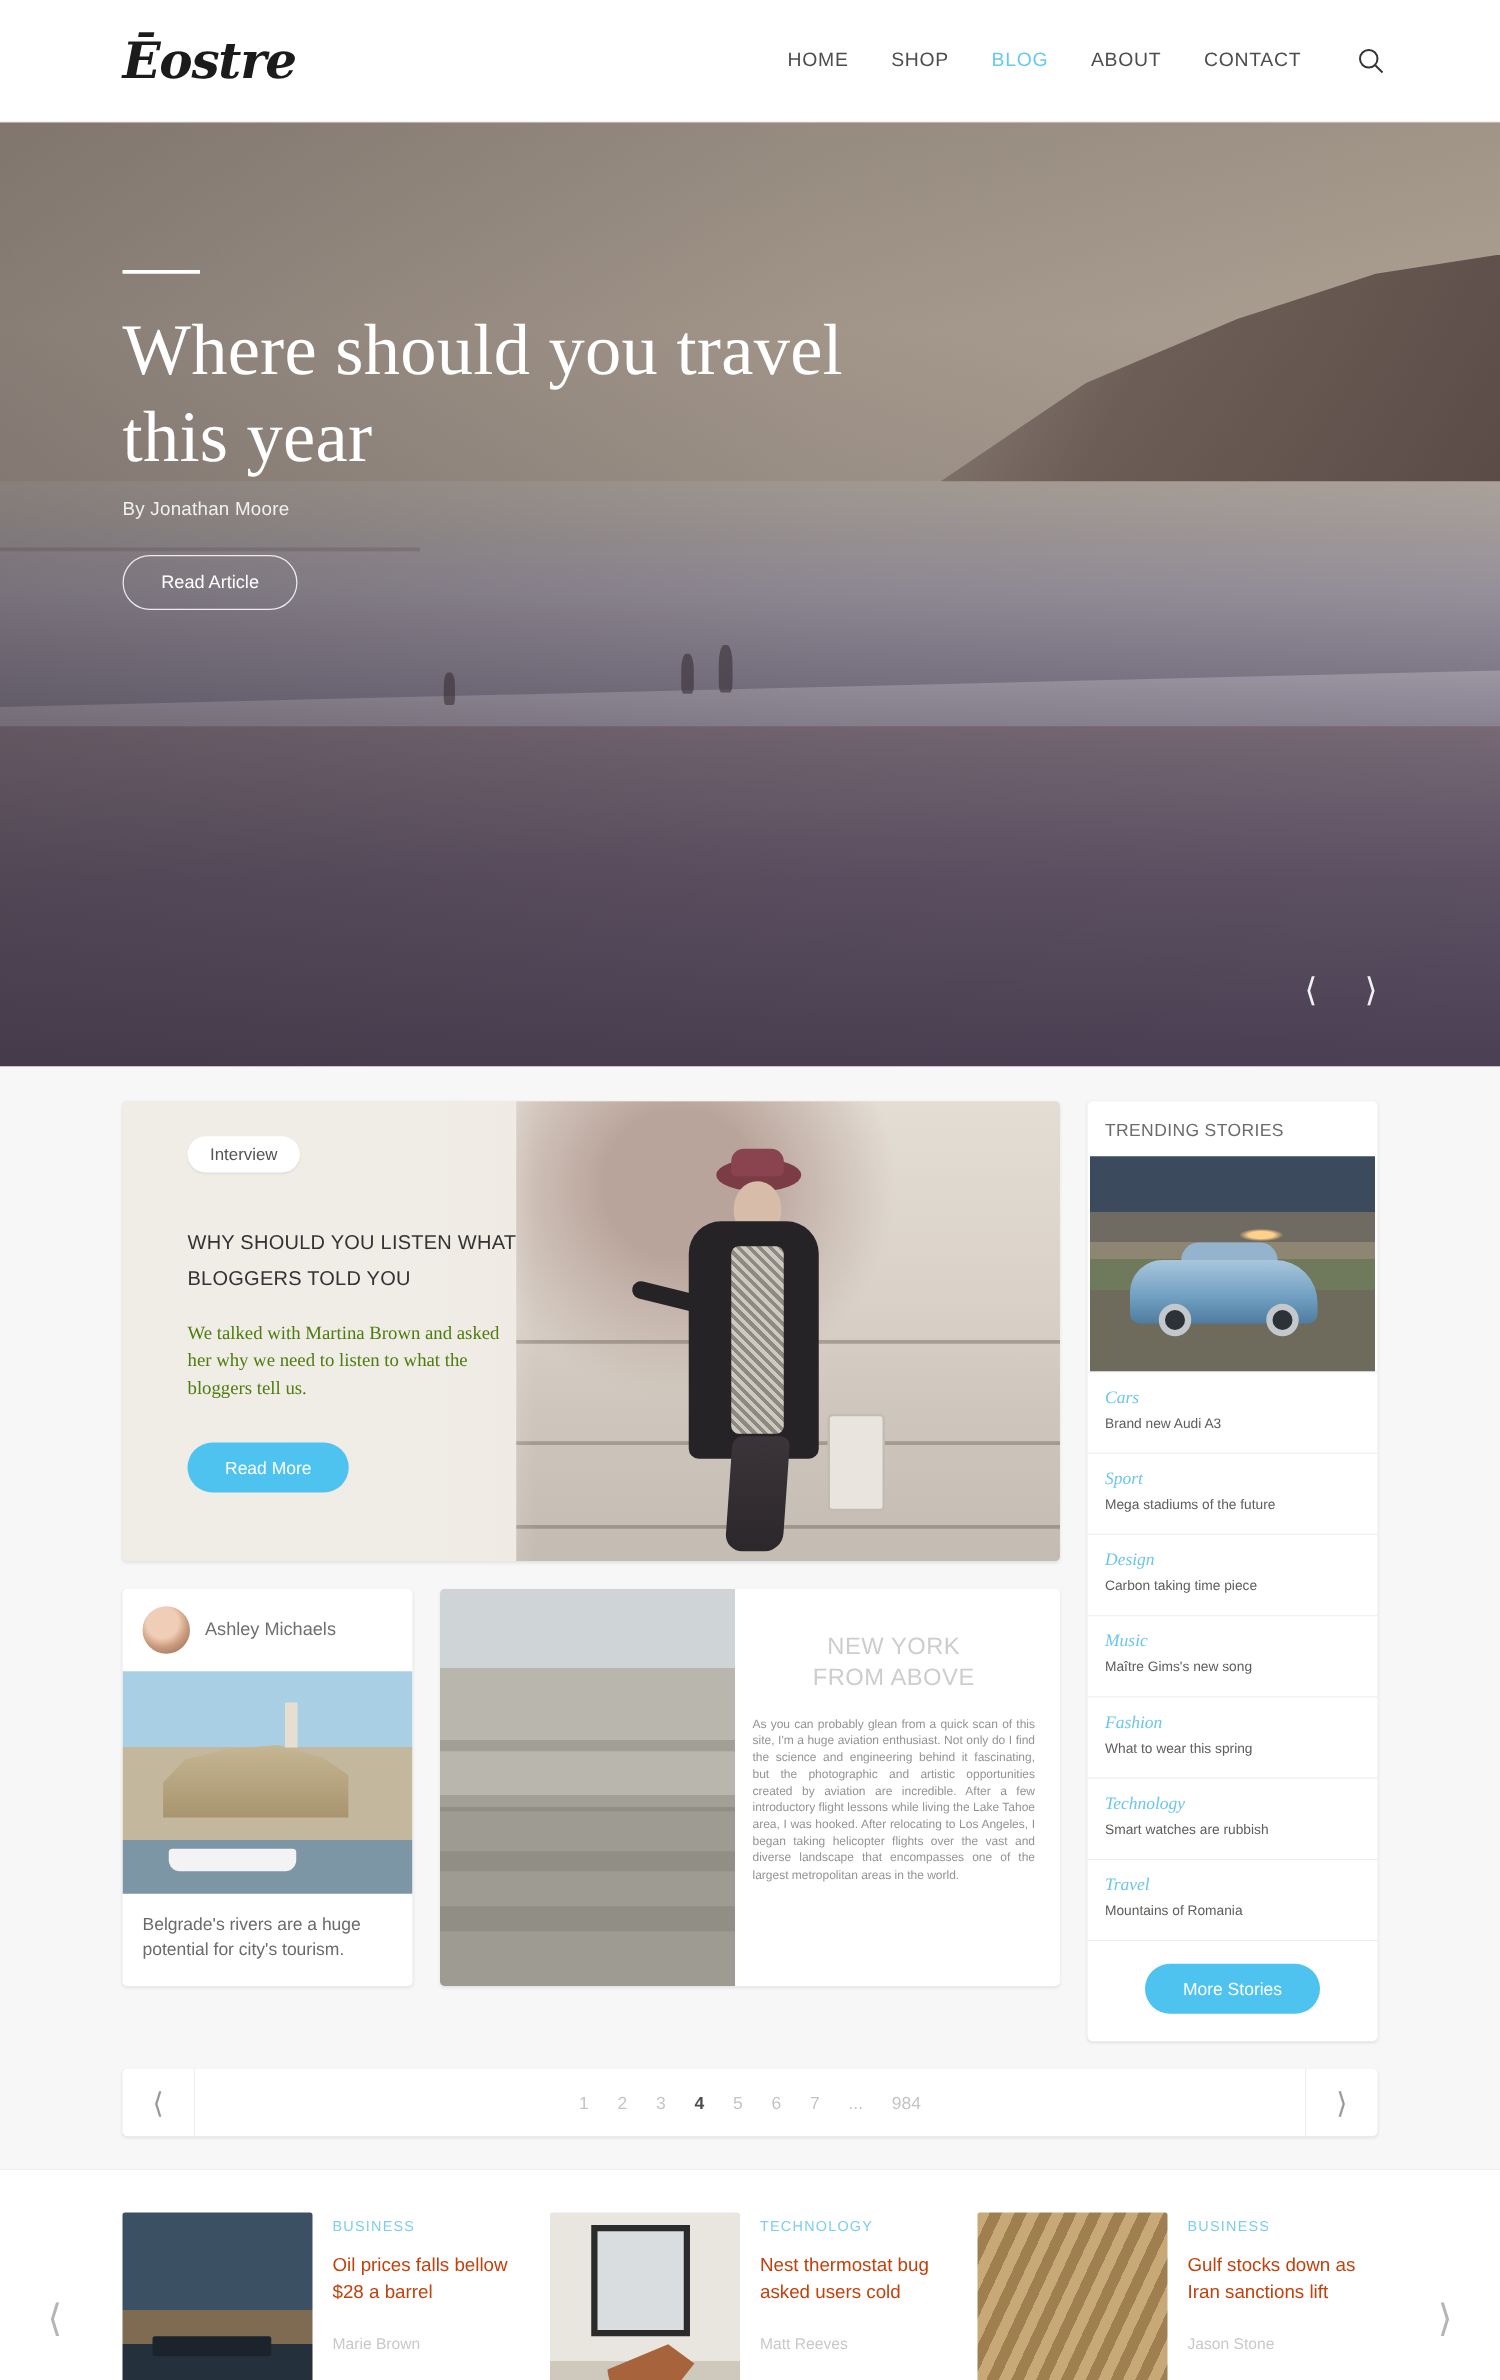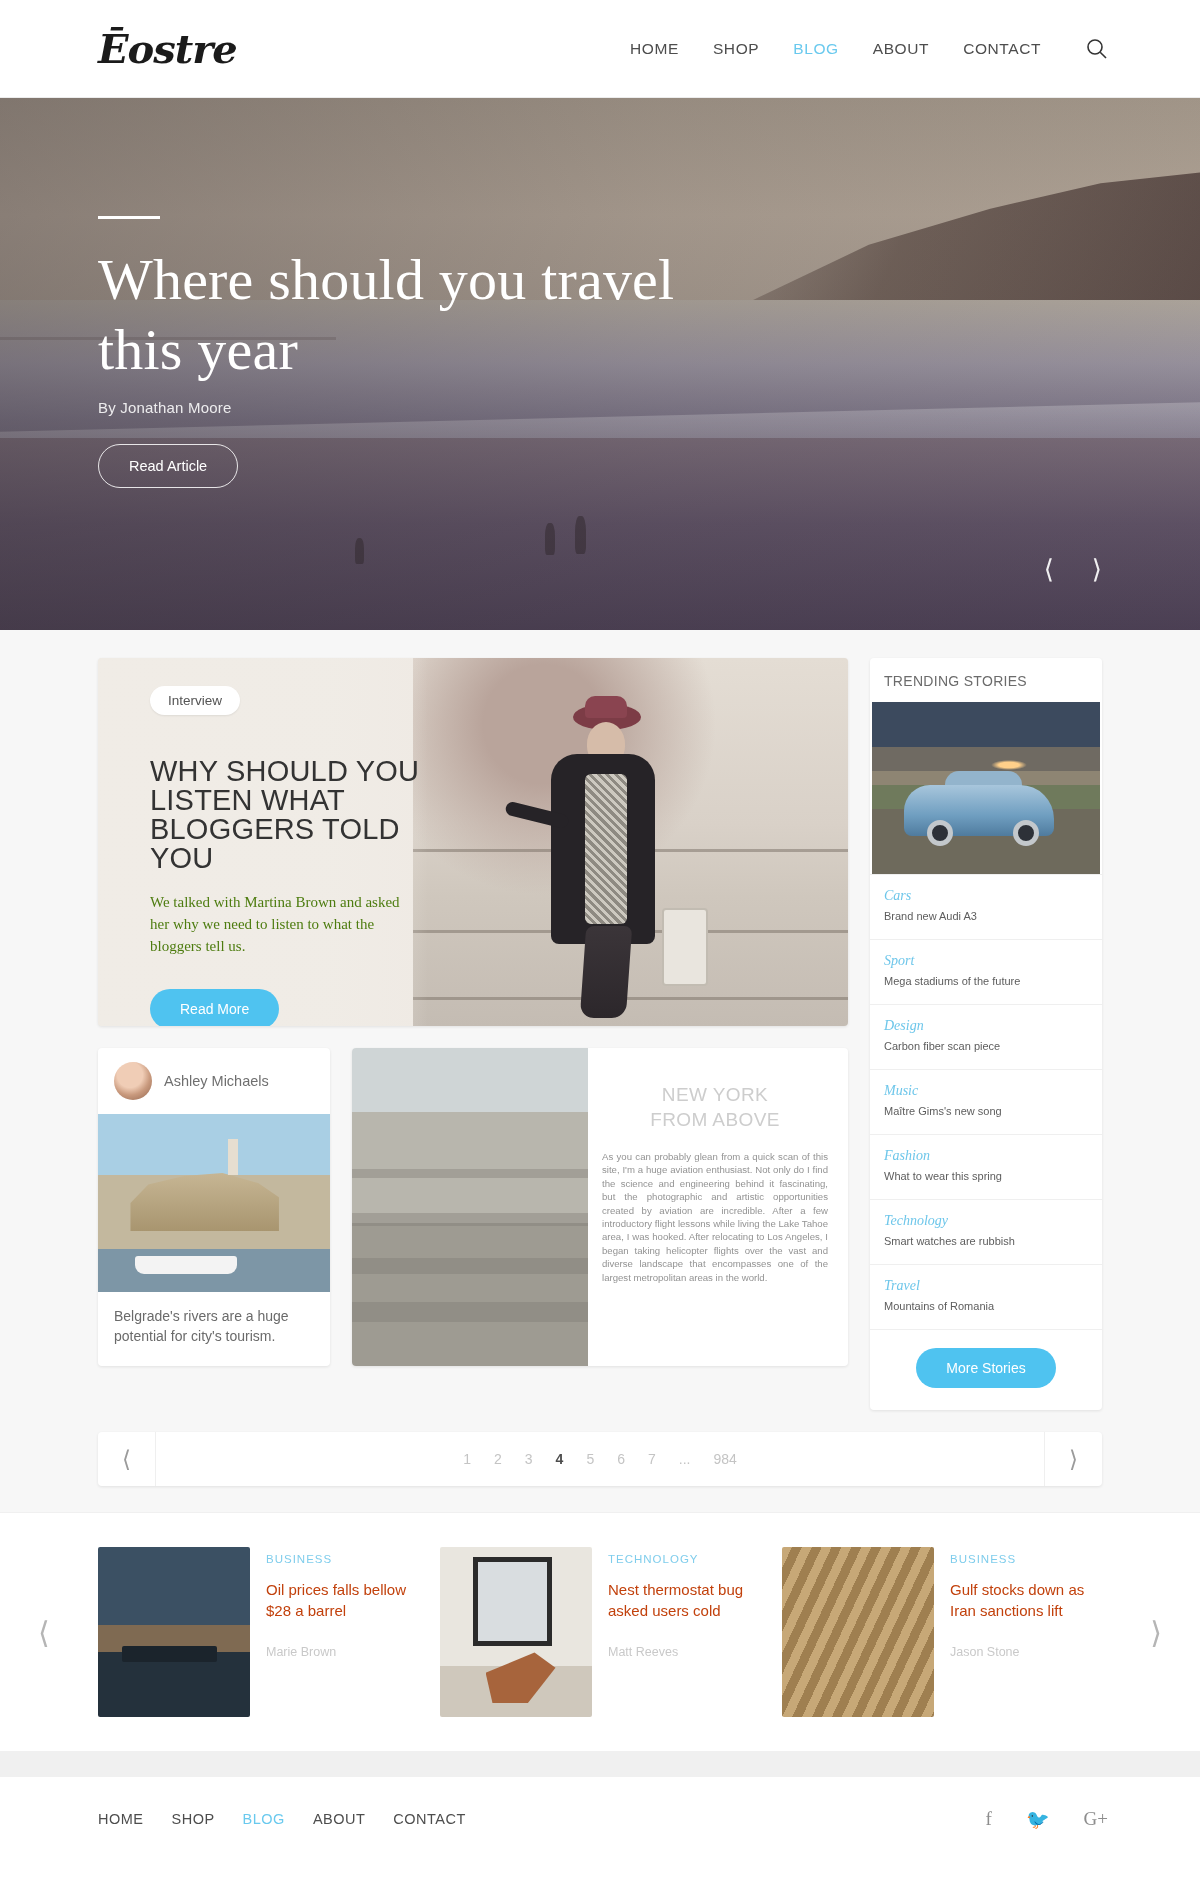--- a/index.html
+++ b/index.html
@@ -52,21 +52,21 @@
     top: 50%;
     transform: translateY(-50%);
     width: 30px; height: 30px;
     background: none; border: none; cursor: pointer;
     display: flex; align-items: center; justify-content: center;
   }
 
   
   .hero {
     position: relative;
-    height: 532px;
+    height: 755px;
     overflow: hidden;
     background: linear-gradient(to bottom, #a39689 0%, #9b8e84 30%, #8c8793 55%, #6a5f6d 80%, #554a58 100%);
   }
   .hero-sky {
     position: absolute; left:0; top:0; width:100%; height: 40%;
     background: linear-gradient(to bottom,#a69a8c,#b3a698 55%, #a99d91 100%);
   }
   .hero-hills {
     position: absolute; right: 0; top: 14%; width: 46%; height: 34%;
     background: linear-gradient(115deg, rgba(120,105,95,0) 0%, rgba(104,88,80,0.85) 45%, rgba(86,70,66,0.95) 100%);
@@ -234,21 +234,21 @@
     display: inline-block;
     background: #fff;
     border-radius: 16px;
     padding: 7px 18px;
     font-size: 13.5px;
     color: #545454;
     box-shadow: 0 1px 2px rgba(0,0,0,0.08);
   }
   .feature-title {
     margin-top: 42px;
-    font-size: 29px;
+    font-size: 16px;
     line-height: 29px;
     color: #333333;
     font-weight: normal;
     letter-spacing: 0.2px;
     max-width: 300px;
   }
   .feature-desc {
     margin-top: 18px;
     font-family: "Liberation Serif", serif;
     font-size: 15px;
@@ -609,21 +609,21 @@
         <div class="t-item">
           <span class="t-cat">Cars</span>
           <span class="t-title">Brand new Audi A3</span>
         </div>
         <div class="t-item">
           <span class="t-cat">Sport</span>
           <span class="t-title">Mega stadiums of the future</span>
         </div>
         <div class="t-item">
           <span class="t-cat">Design</span>
-          <span class="t-title">Carbon fiber scan piece</span>
+          <span class="t-title">Carbon taking time piece</span>
         </div>
         <div class="t-item">
           <span class="t-cat">Music</span>
           <span class="t-title">Maître Gims's new song</span>
         </div>
         <div class="t-item">
           <span class="t-cat">Fashion</span>
           <span class="t-title">What to wear this spring</span>
         </div>
         <div class="t-item">

